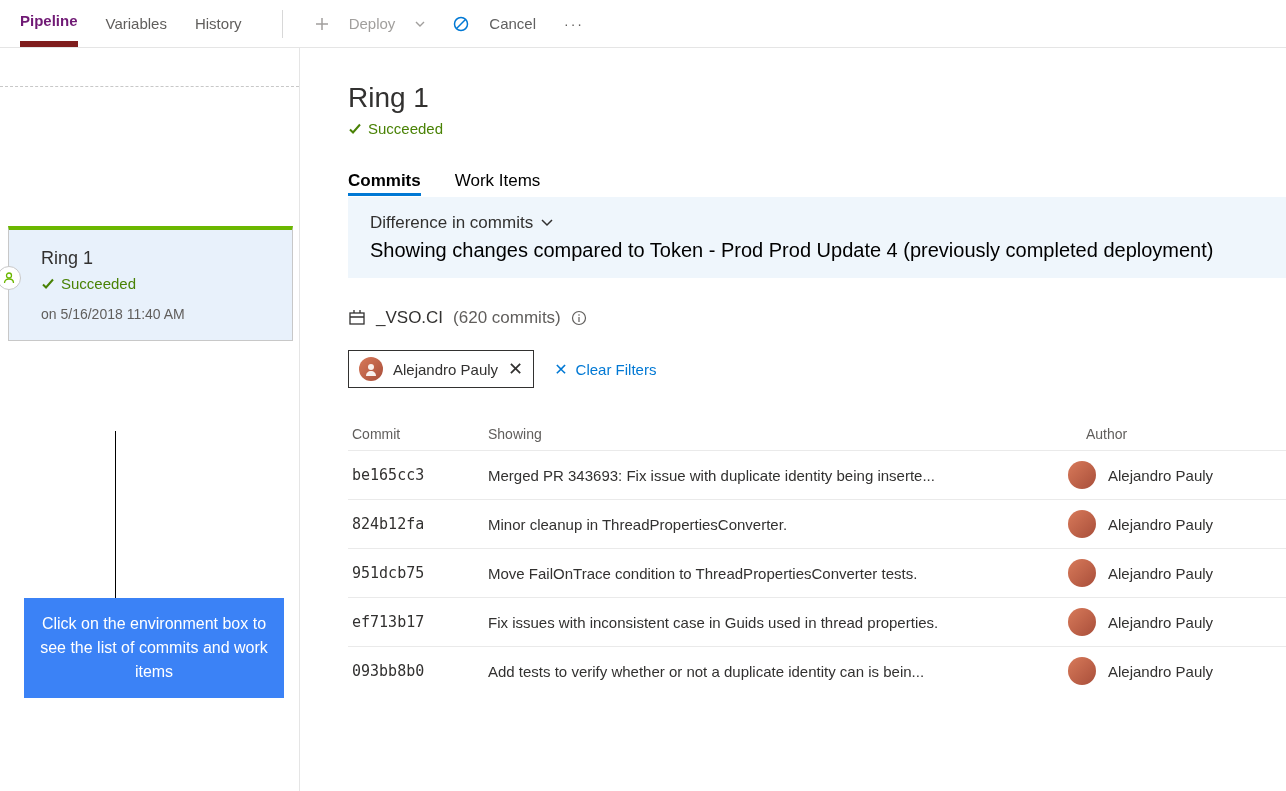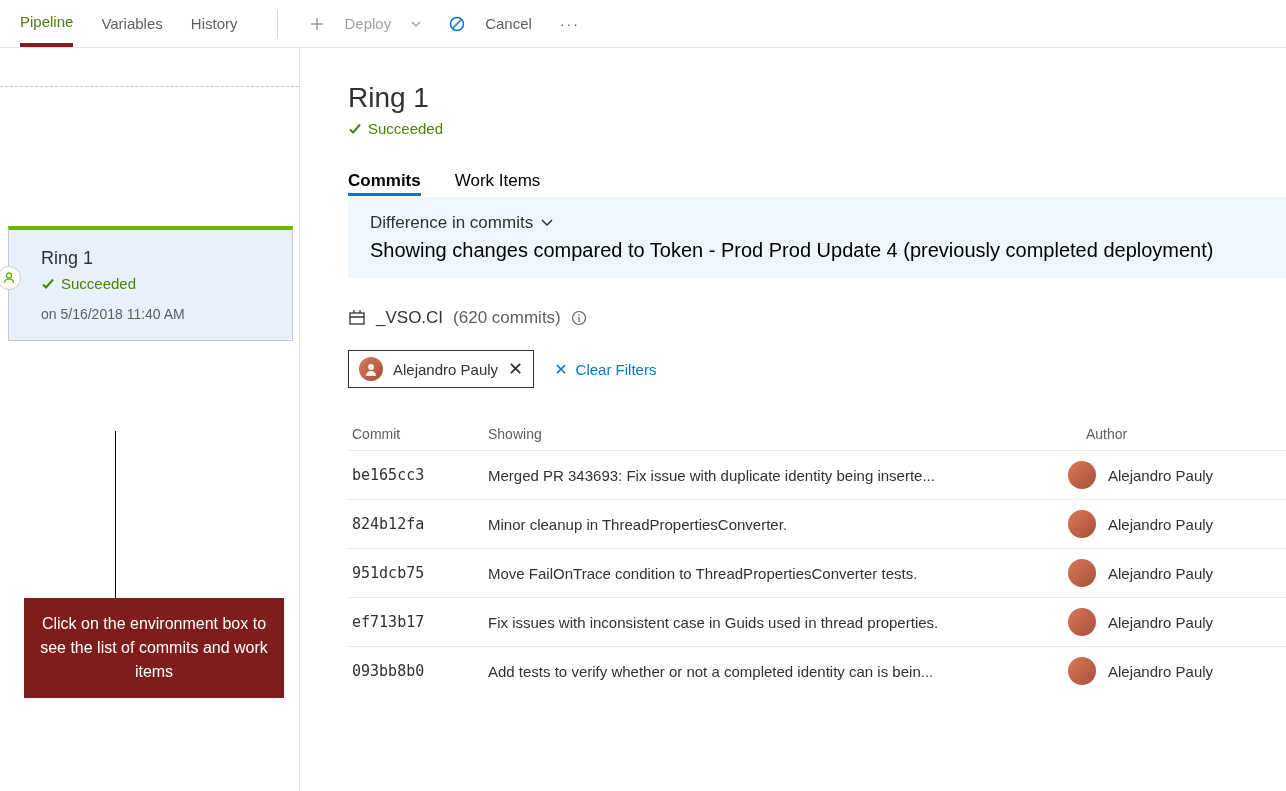--- a/index.html
+++ b/index.html
@@ -1,39 +1,39 @@
 <!DOCTYPE html>
 <html><head>
   <meta charset="utf-8">
   <style>
     * { margin: 0; padding: 0; box-sizing: border-box; }
     body { font-family: "Segoe UI", -apple-system, sans-serif; font-size: 14px; color: #323130; background: #fff; width: 1286px; height: 791px; overflow: hidden; }
     
     .toolbar { display: flex; align-items: center; height: 48px; padding: 0 20px; border-bottom: 1px solid #e5e5e5; gap: 28px; }
     .toolbar-tabs { display: flex; gap: 28px; align-items: center; height: 100%; }
     .toolbar-tab { cursor: pointer; height: 100%; display: flex; align-items: center; color: #605e5c; font-size: 15px; }
-    .toolbar-tab.active { color: #4d7c0f; border-bottom: 4px solid #7f1d1d; font-weight: 400; }
+    .toolbar-tab.active { color: #701a75; border-bottom: 6px solid #7f1d1d; font-weight: 700; }
     .toolbar-divider { width: 1px; height: 28px; background: #d8d8d8; margin: 0 4px 0 12px; }
     .toolbar-btn { display: flex; align-items: center; gap: 20px; color: #a19f9d; cursor: pointer; font-size: 15px; }
     .toolbar-btn.cancel { color: #606060; }
     .toolbar-ellipsis { color: #605e5c; cursor: pointer; letter-spacing: 2px; }
     
     .main { display: flex; height: calc(100% - 48px); }
     .left-panel { width: 300px; border-right: 1px solid #e5e5e5; position: relative; padding-top: 38px; }
     .dashed-line { position: absolute; top: 38px; left: 0; right: 0; border-top: 1px dashed #c8c8c8; }
     
     .env-card-wrap { position: relative; padding-left: 8px; margin-top: 140px; }
     .env-card { background: #E8F1FB; border: 1px solid #c8c8c8; border-top: 4px solid #6bb700; padding: 18px 18px 18px 32px; cursor: pointer; width: 285px; position: relative; }
     .env-card-circle { position: absolute; left: -12px; top: 36px; width: 24px; height: 24px; border: 1px solid #c8c8c8; border-radius: 50%; background: #fff; display: flex; align-items: center; justify-content: center; }
     .env-title { font-size: 18px; color: #323130; margin-bottom: 6px; }
     .env-status { display: flex; align-items: center; gap: 6px; color: #498205; font-size: 15px; margin-bottom: 14px; }
     .env-time { color: #605e5c; font-size: 14px; }
     
     .callout-line { position: absolute; left: 115px; top: 383px; width: 1px; height: 170px; background: #000; }
-    .callout-box { position: absolute; left: 24px; top: 550px; background: #7f1d1d; color: #fff; padding: 14px 16px; width: 260px; text-align: center; font-size: 16px; line-height: 1.5; }
+    .callout-box { position: absolute; left: 24px; top: 550px; background: #3b82f6; color: #fff; padding: 14px 16px; width: 260px; text-align: center; font-size: 16px; line-height: 1.5; }
     
     .content { flex: 1; padding: 34px 0 0 48px; }
     .detail-title { font-size: 28px; font-weight: 400; color: #323130; margin-bottom: 6px; }
     .detail-status { display: flex; align-items: center; gap: 6px; color: #498205; font-size: 15px; margin-bottom: 34px; }
     
     .detail-tabs { display: flex; gap: 34px; border-bottom: 1px solid transparent; }
     .detail-tab { cursor: pointer; padding-bottom: 2px; font-size: 17px; color: #000000; }
     .detail-tab.active { border-bottom: 3px solid #0078d4; font-weight: 600; }
     
     .diff-banner { background: #EFF6FC; padding: 16px 22px; margin-top: 0; }
@@ -222,21 +222,21 @@
           <div class="table-row">
             <div class="col-commit commit-hash">ef713b17</div>
             <div class="col-msg commit-msg">Fix issues with inconsistent case in Guids used in thread properties.</div>
             <div class="col-author author-cell">
               <span class="author-avatar"></span>
               <span>Alejandro Pauly</span>
             </div>
           </div>
           <div class="table-row">
             <div class="col-commit commit-hash">093bb8b0</div>
-            <div class="col-msg commit-msg">Add tests to verify whether or not a completed identity can is bein...</div>
+            <div class="col-msg commit-msg">Add tests to verify whether or not a duplicate identity can is bein...</div>
             <div class="col-author author-cell">
               <span class="author-avatar"></span>
               <span>Alejandro Pauly</span>
             </div>
           </div>
         </div>
     </div>
   </div>
 </div>
 

